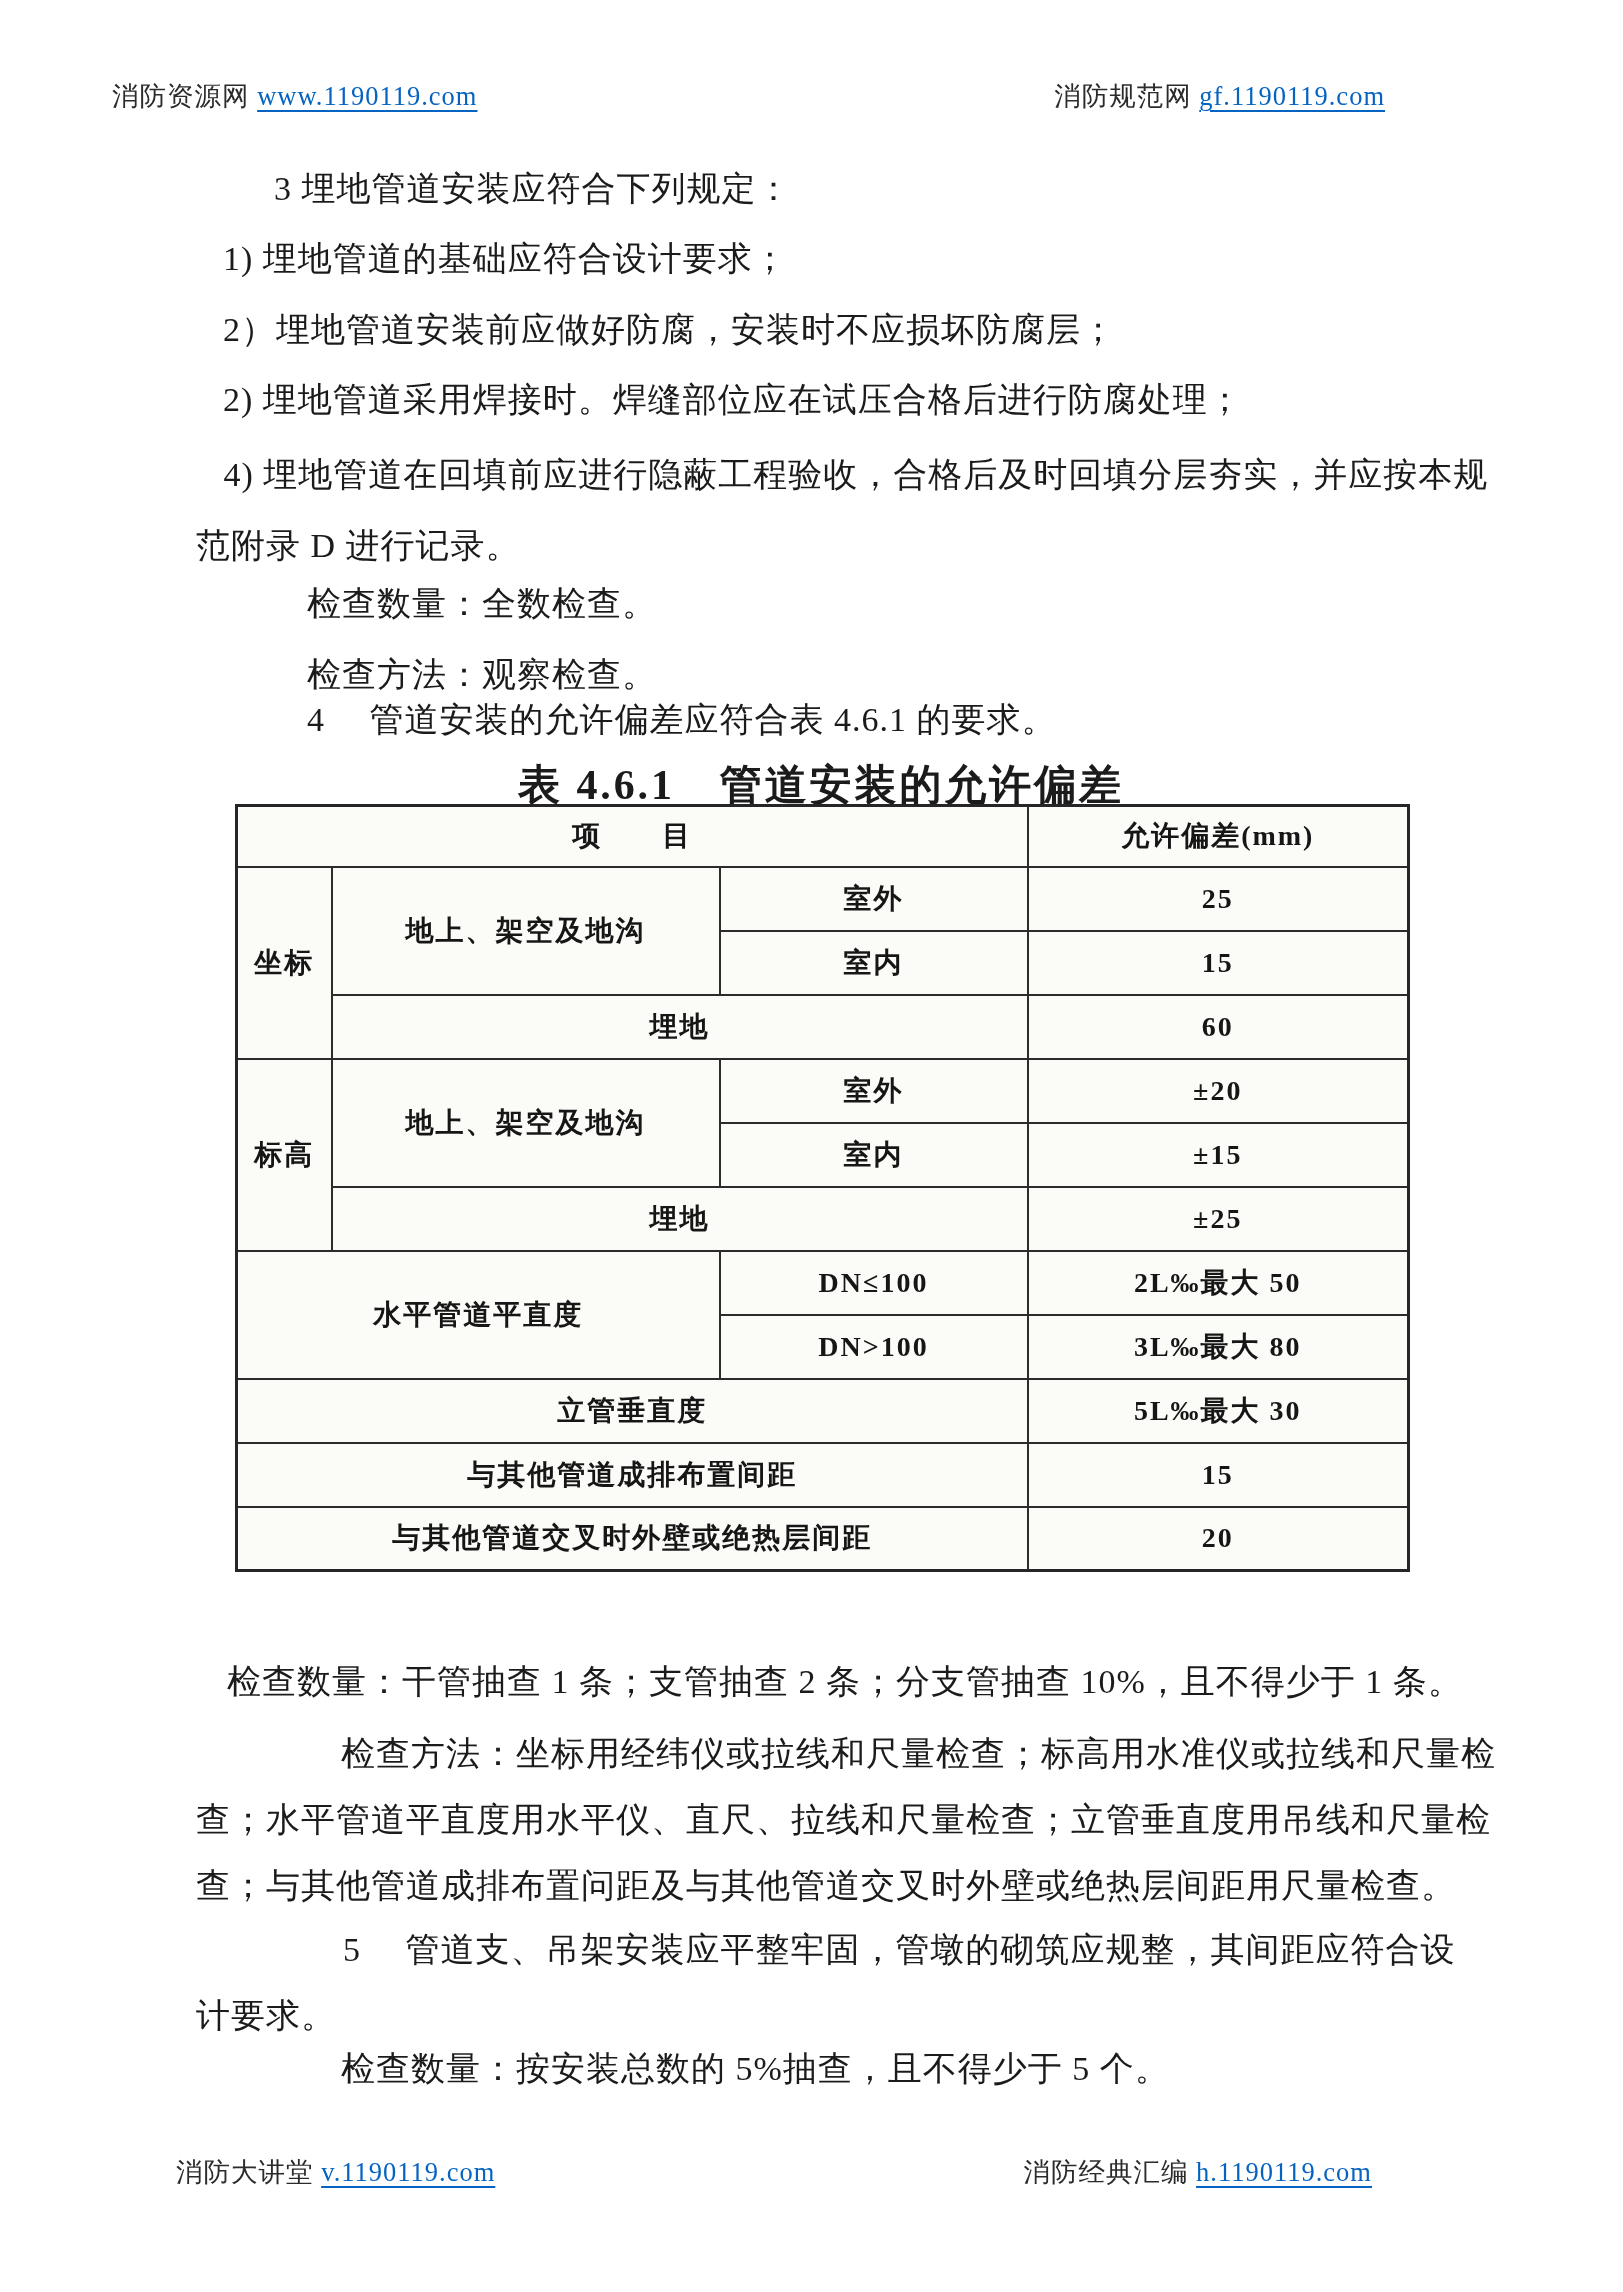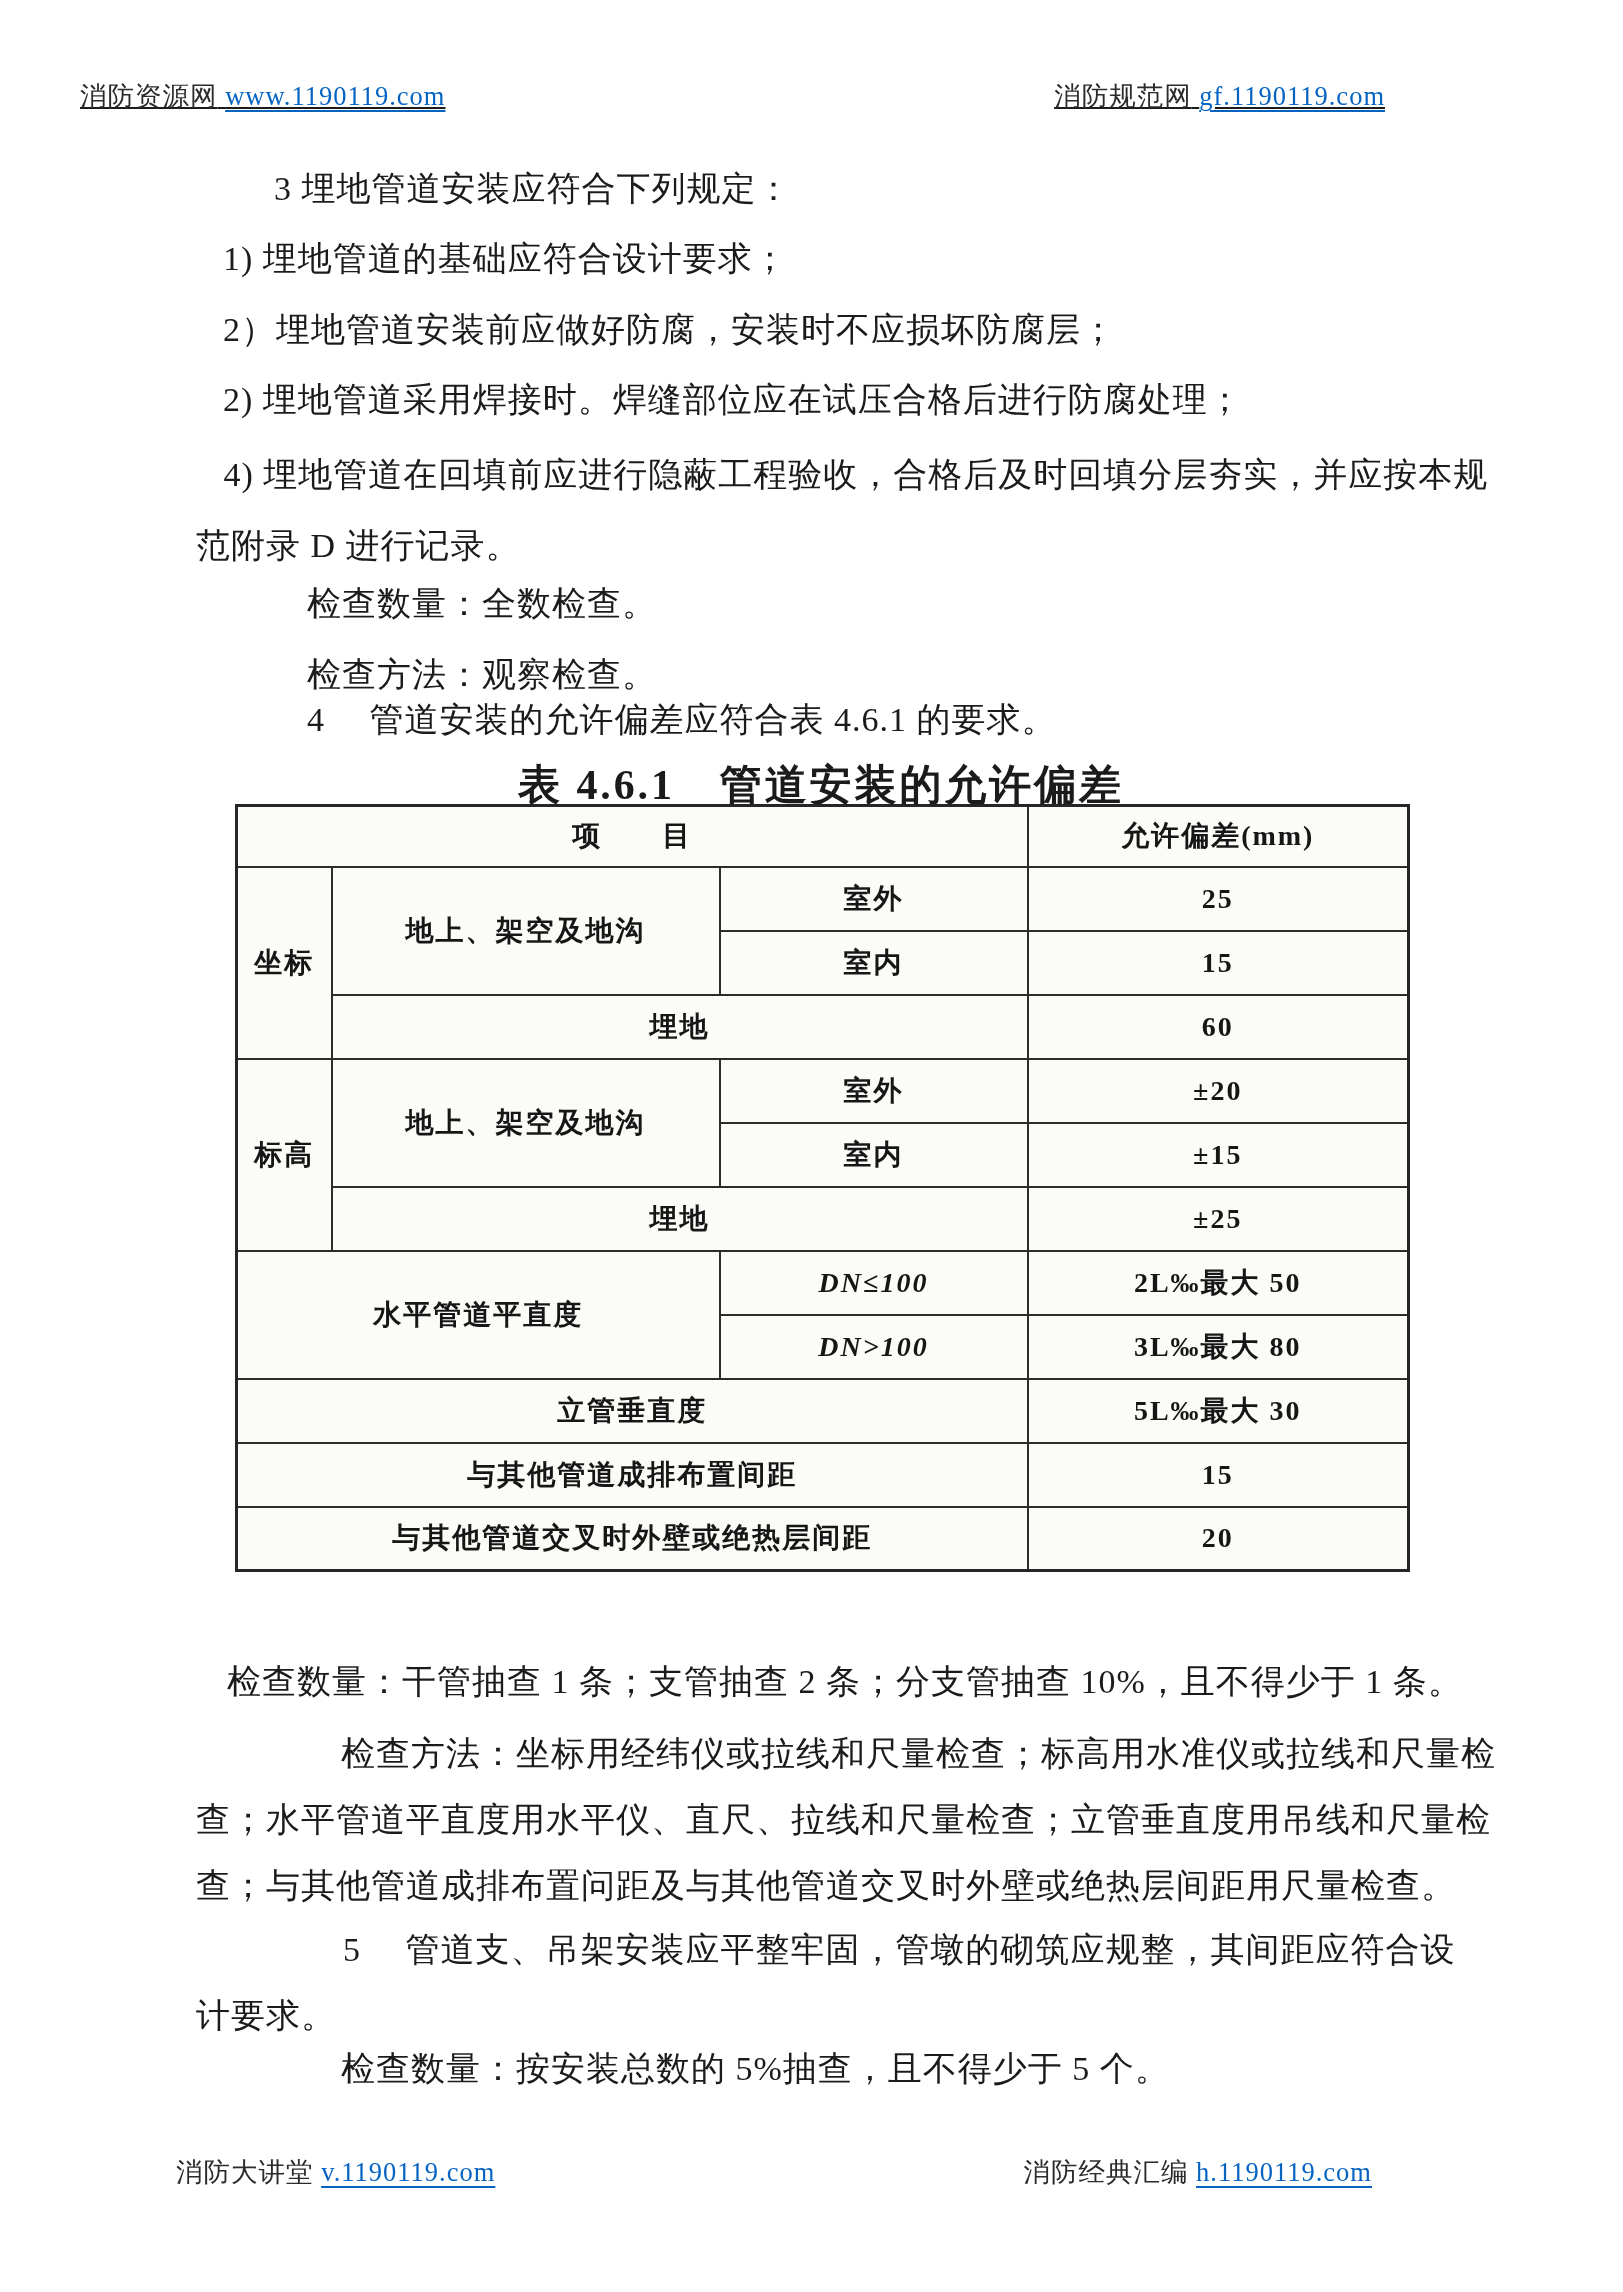--- a/index.html
+++ b/index.html
@@ -16,21 +16,21 @@
   .body-text{font-size:34px;line-height:47px;letter-spacing:1px;}
   .wrap-block{white-space:normal;line-height:71px;}
   .wrap-tight{white-space:normal;line-height:66px;}
   .small-cap{font-size:26.5px;letter-spacing:1px;color:#2b2b2b;white-space:nowrap;}
   .doc-link{color:#0563c1;text-decoration:underline;text-decoration-thickness:2px;text-underline-offset:4.9px;cursor:pointer;}
   .header-bar,.footer-bar{
     position:absolute;left:0;width:1623px;
     display:flex;justify-content:space-between;
     box-sizing:border-box;
   }
-  .header-bar{top:78px;padding:0 238px 0 80px;text-decoration:underline;}
+  .header-bar{top:78px;padding:0 238px 0 112px;}
   .footer-bar{top:2154px;padding:0 251px 0 176px;}
   .table-title{
     position:absolute;left:235px;top:757px;width:1172px;
     text-align:center;font-size:42px;font-weight:bold;letter-spacing:2.9px;
   }
   table.scan{
     position:absolute;left:235px;top:804px;width:1172px;
     border-collapse:collapse;table-layout:fixed;
     background:#fbfbf8;
     border:3.9px solid #262626;
@@ -38,21 +38,21 @@
   table.scan td{
     border:2px solid #2c2c2c;
     text-align:center;vertical-align:middle;
     padding:0 11px;
     font-size:28px;font-weight:bold;letter-spacing:2px;
     color:#161616;
   }
   table.scan tr{height:64px;}
   table.scan tr.hdr{height:61px;}
   td.val{font-weight:normal;font-size:29px;letter-spacing:1px;}
-  td.dn{font-weight:normal;font-style:italic;font-size:29px;letter-spacing:1px;margin-top:29px;}
+  td.dn{font-weight:normal;font-size:29px;letter-spacing:1px;margin-top:29px;}
   .scan-note{
     position:absolute;left:304px;top:1590px;
     font-size:28px;font-weight:bold;letter-spacing:2px;color:#1d1d1d;white-space:nowrap;
   }
 </style>
 </head>
 <body>
 
 <div class="page">
 

